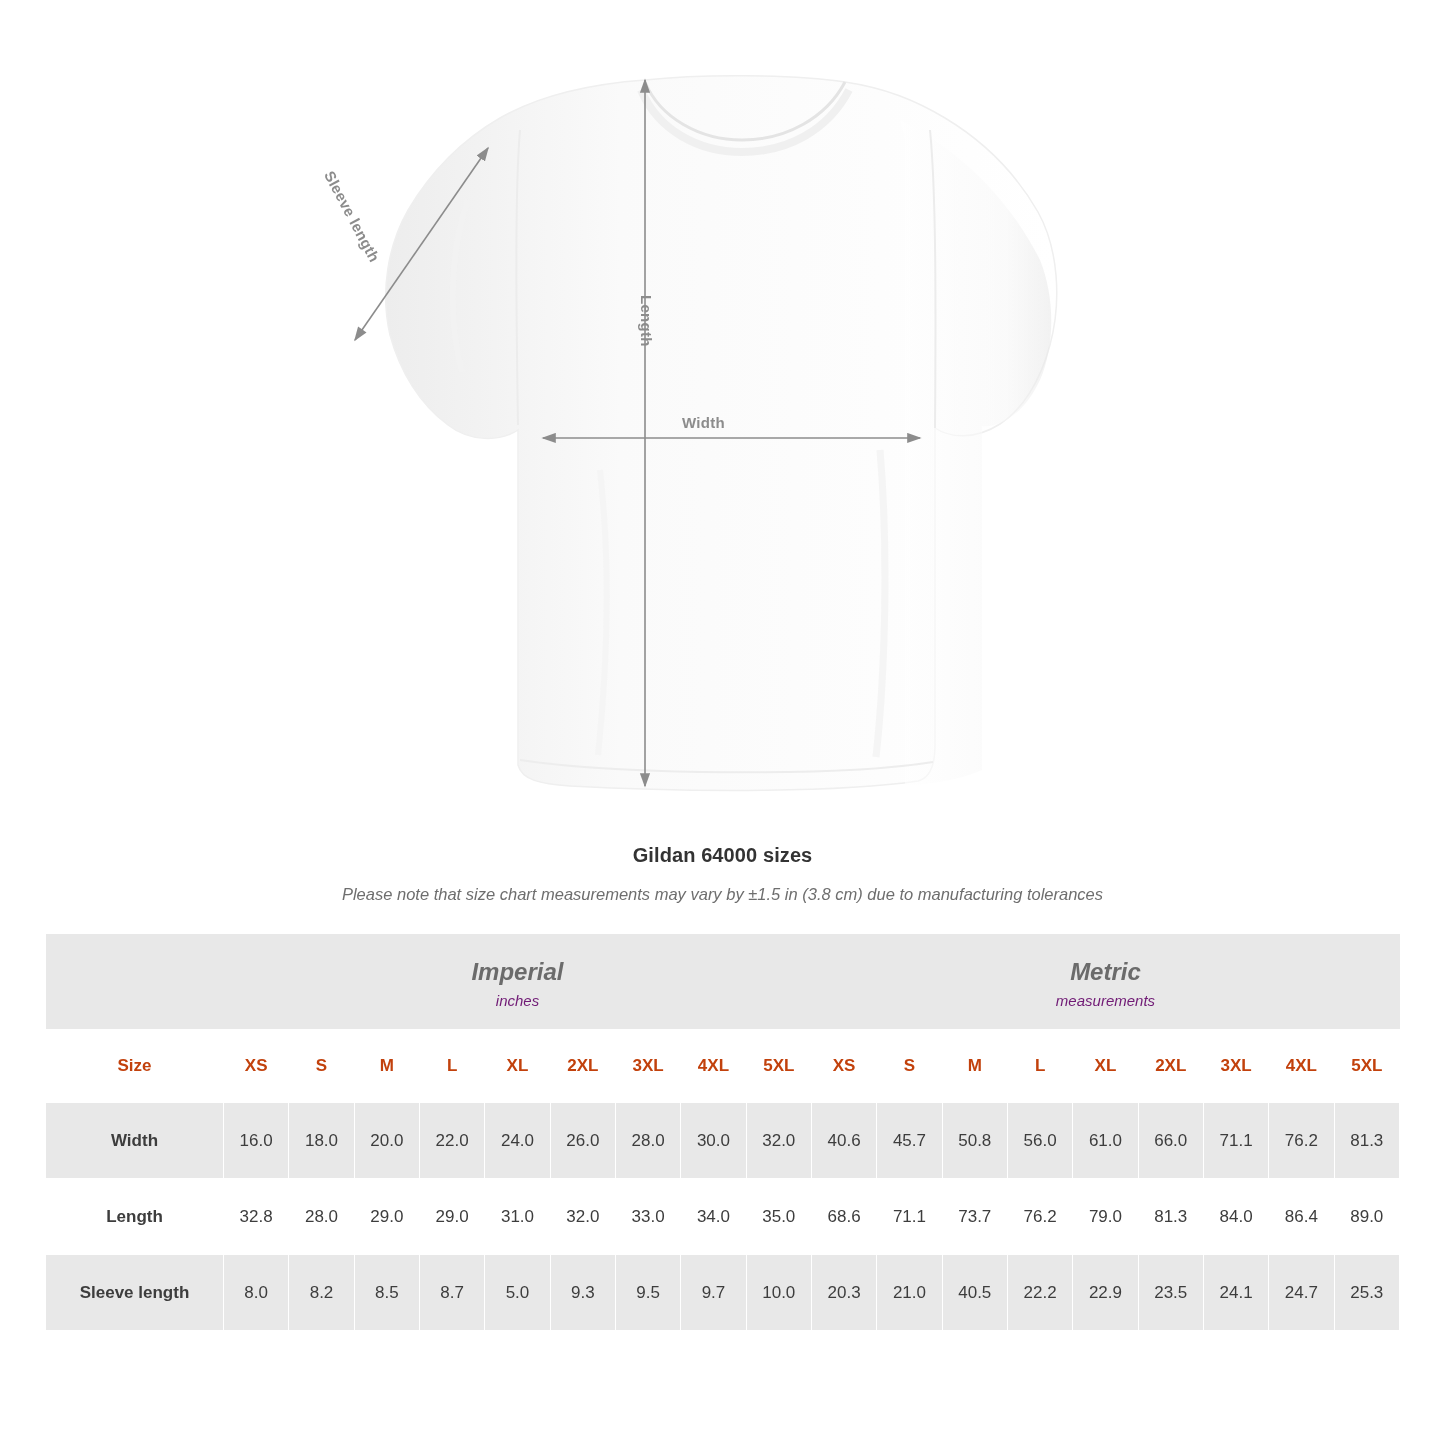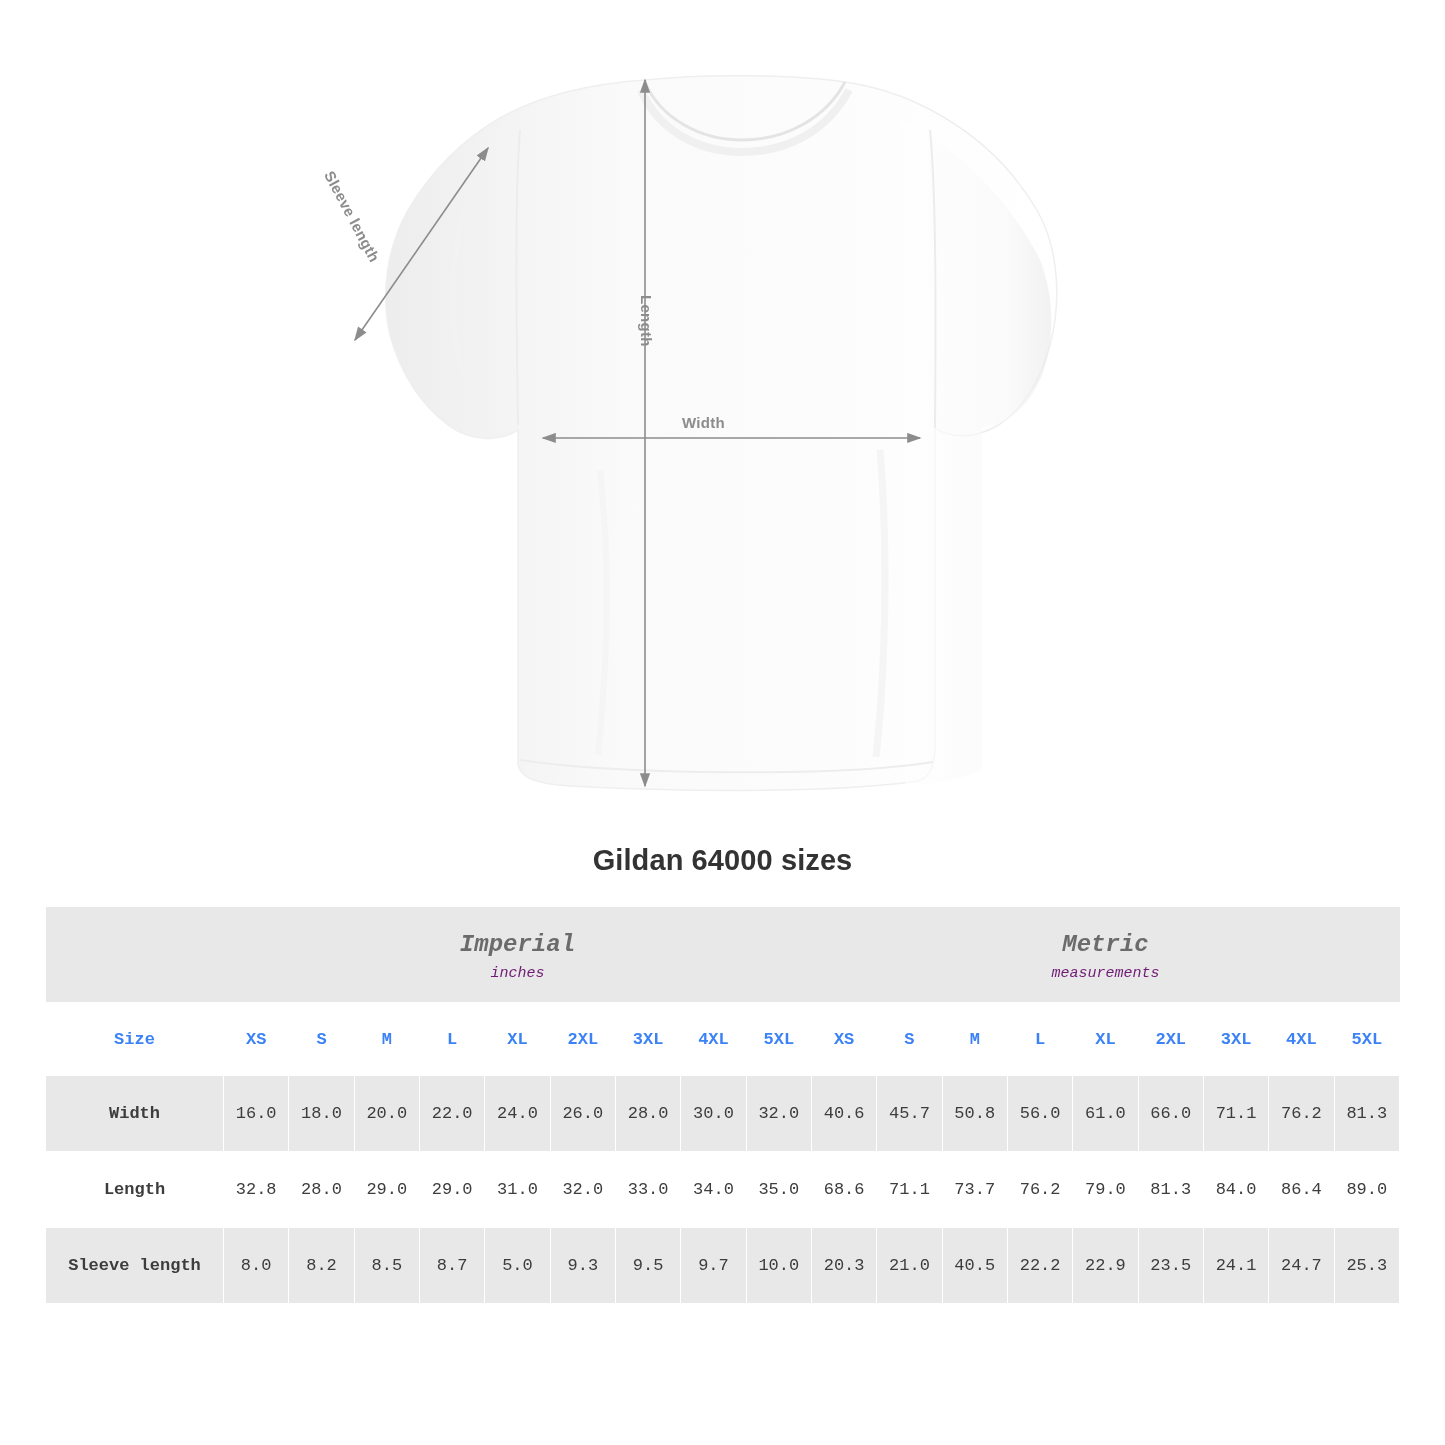--- a/index.html
+++ b/index.html
@@ -50,38 +50,37 @@
     left: 682px;
     top: 414px;
   }
 
   
   .title-block {
     text-align: center;
     margin-top: 14px;
   }
   .chart-title {
-    font-size: 29px;
+    font-size: 20px;
     font-weight: bold;
     color: #333333;
     margin: 0;
     letter-spacing: 0.1px;
   }
   .chart-note {
     font-size: 16.5px;
     font-style: italic;
     color: #6e6e6e;
     margin-top: 18px;
   }
 
   
   .table-wrap {
     margin: 30px 45px 0 45px;
     width: 1355px;
-    font-family: Liberation Mono, monospace;
   }
   table.size-table {
     border-collapse: collapse;
     width: 100%;
     table-layout: fixed;
   }
   table.size-table tr.unit-row td {
     background: #e8e8e8;
     text-align: center;
     padding: 22px 0 20px 0;
@@ -102,21 +101,21 @@
   }
   table.size-table th,
   table.size-table td {
     border: 1px solid #ffffff;
   }
   .hdr-row td {
     background: #ffffff;
     text-align: center;
     font-size: 17px;
     font-weight: bold;
-    color: #3b82f6;
+    color: #c2410c;
     height: 70px;
     vertical-align: middle;
   }
   .hdr-row td.rowlabel {
     font-size: 17px;
   }
   .data-row td {
     text-align: center;
     font-size: 17px;
     color: #3d3d3d;
@@ -205,20 +204,21 @@
     </g>
   </svg>
 
   <div class="dim-label sleeve">Sleeve length</div>
   <div class="dim-label length">Length</div>
   <div class="dim-label width">Width</div>
 </div>
 
 <div class="title-block">
   <h1 class="chart-title">Gildan 64000 sizes</h1>
+  <div class="chart-note">Please note that size chart measurements may vary by ±1.5 in (3.8 cm) due to manufacturing tolerances</div>
 </div>
 
 <div class="table-wrap">
   <table class="size-table">
     <colgroup>
       <col class="col-label">
       <col span="18">
     </colgroup>
     <tbody>
       <tr class="unit-row">

